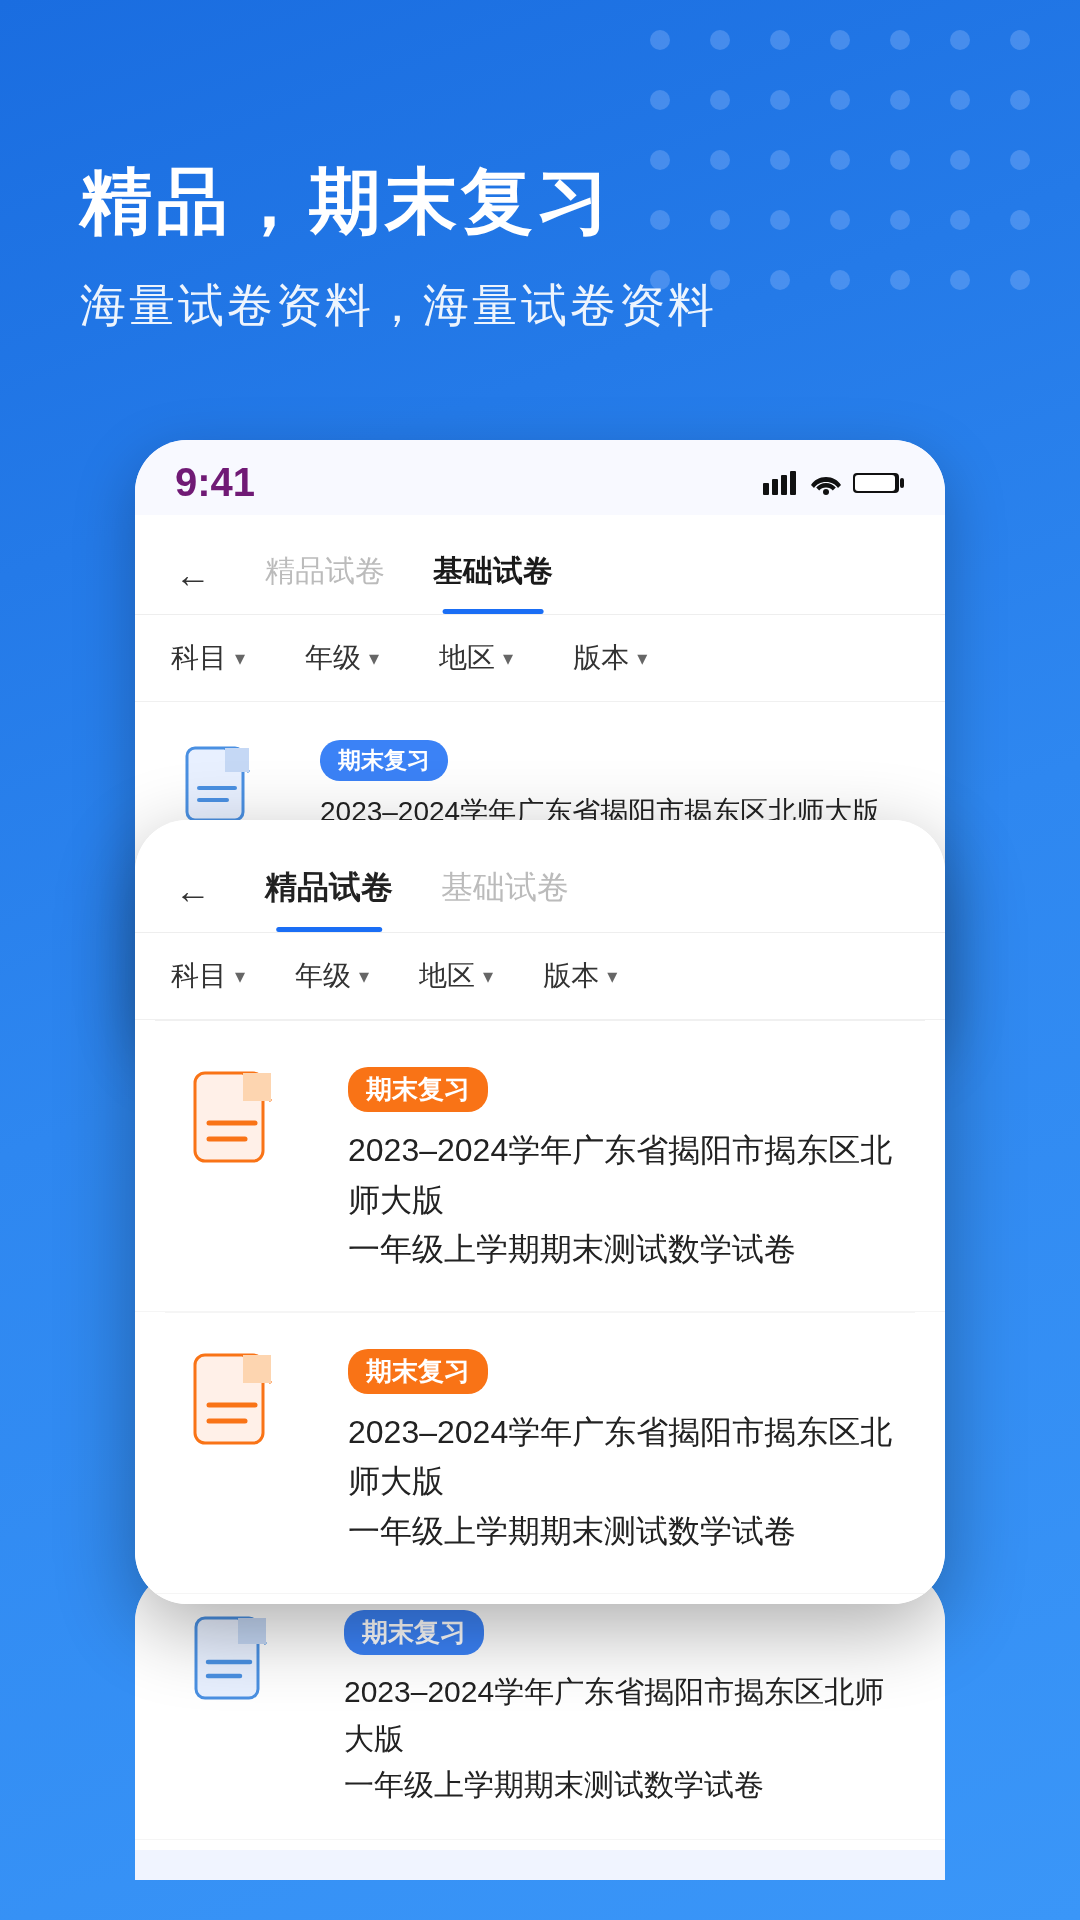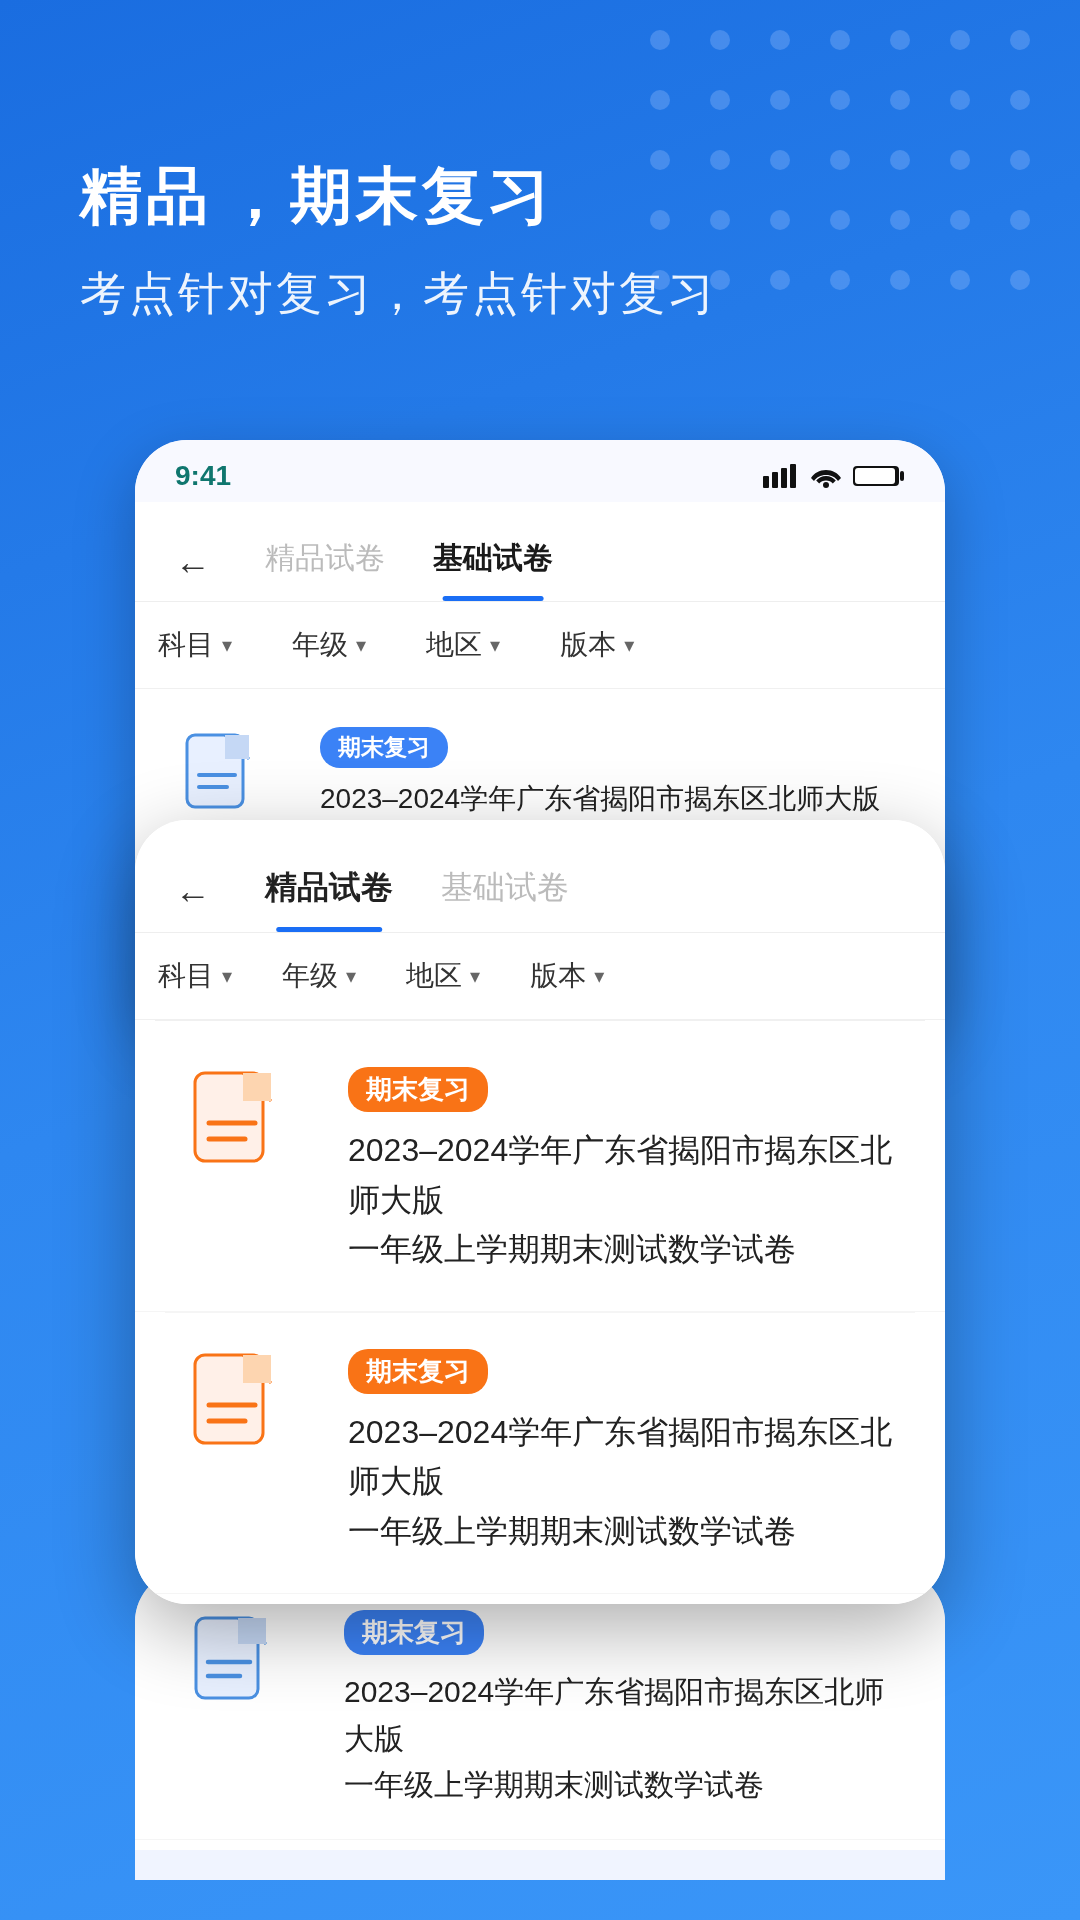--- a/index.html
+++ b/index.html
@@ -23,29 +23,29 @@
     }
 
     
     .hero-section {
       position: relative;
       padding: 160px 80px 60px 80px;
       z-index: 2;
     }
 
     .hero-title {
-      font-size: 62px;
+      font-size: 72px;
       font-weight: 900;
       color: #fff;
       line-height: 1.15;
       letter-spacing: 4px;
       display: flex;
       align-items: flex-start;
       flex-wrap: wrap;
-      gap: 12px;
+      gap: 1px;
     }
 
     .hero-title .highlighted {
       position: relative;
       display: inline-block;
     }
 
     .hero-title .highlighted::after {
       content: '';
       position: absolute;
@@ -69,23 +69,23 @@
     
     .status-bar {
       display: flex;
       justify-content: space-between;
       align-items: center;
       padding: 20px 40px 10px 40px;
       background: #f8f9ff;
     }
 
     .status-time {
-      font-size: 28px;
+      font-size: 40px;
       font-weight: 700;
-      color: #0f766e;
+      color: #701a75;
     }
 
     .status-icons {
       display: flex;
       align-items: center;
       gap: 10px;
     }
 
     
     .nav-tabs {
@@ -126,21 +126,21 @@
       width: 60%;
       height: 5px;
       background: #1a6ef5;
       border-radius: 3px;
     }
 
     
     .filter-row {
       display: flex;
       align-items: flex-end;
-      padding: 24px 23px;
+      padding: 24px 36px;
       background: #fff;
       gap: 60px;
       border-bottom: 1px solid #f0f0f0;
     }
 
     .filter-item {
       font-size: 28px;
       color: #333;
       display: flex;
       align-items: center;
@@ -254,21 +254,21 @@
         <circle cx="360" cy="280" r="10"></circle>
         <circle cx="420" cy="280" r="10"></circle>
     </g>
   </svg>
 
   <div class="hero-section" style="position:relative;z-index:3;">
     <div class="hero-title">
       <span>精品</span>
         <span>，期末复习</span>
     </div>
-    <div class="hero-subtitle">考点针对复习，考点针对复习</div>
+    <div class="hero-subtitle">海量试卷资料，海量试卷资料</div>
   </div>
 
   <div style="position:absolute;left:50%;transform:translateX(-50%);top:440px;width:810px;background:#f0f4ff;border-radius:52px;box-shadow:0 20px 60px rgba(0,0,0,0.25);z-index:3;overflow:hidden;">
 
     <div class="status-bar">
       <span class="status-time">9:41</span>
       <div class="status-icons">
         <svg width="36" height="24" viewBox="0 0 36 24">
             <rect x="0" y="12" width="6" height="12" rx="1" fill="#111"></rect>
             <rect x="9" y="8" width="6" height="16" rx="1" fill="#111"></rect>

